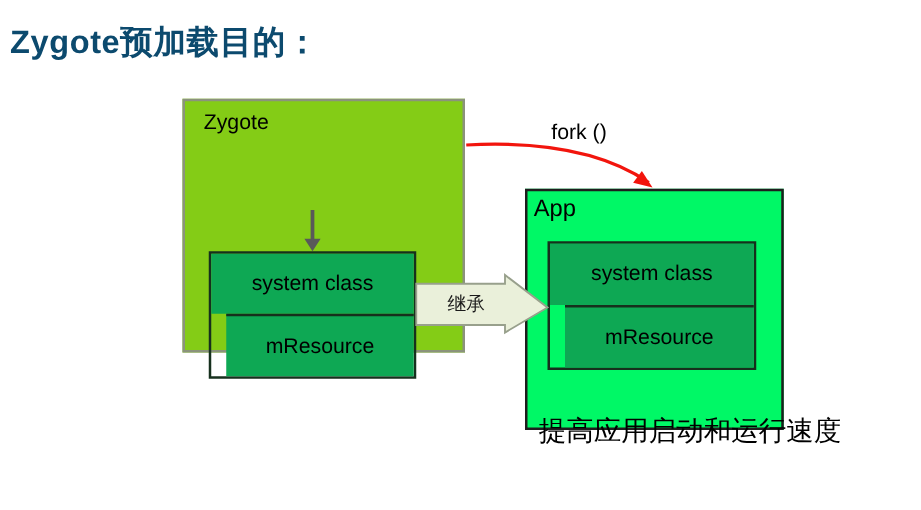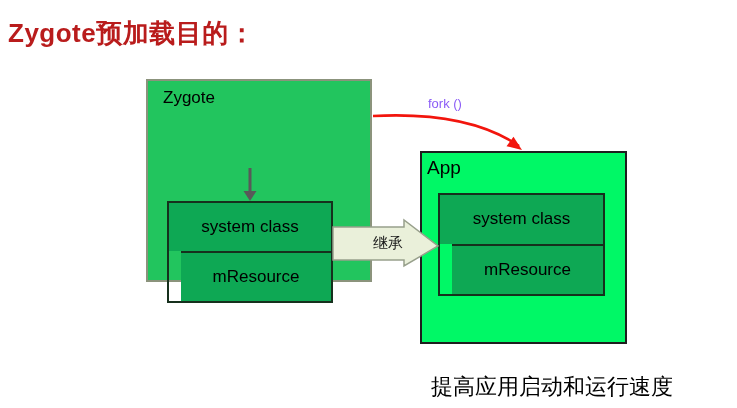--- a/index.html
+++ b/index.html
@@ -2,27 +2,27 @@
 <html><head>
 <meta charset="utf-8">
 <style>
   html,body { margin:0; padding:0; background:#ffffff; }
   .stage {
     position:relative; width:737px; height:408px; background:#ffffff;
     font-family:"Liberation Sans", sans-serif; overflow:hidden;
   }
   .title {
     position:absolute; left:8px; top:16px; margin:0;
-    font-size:26px; font-weight:bold; color:#b91c1c; letter-spacing:0.5px;
+    font-size:26px; font-weight:bold; color:#0c4a6e; letter-spacing:0.5px;
     white-space:nowrap;
   }
   
   .zygote-box {
     position:absolute; left:146px; top:79px; width:226px; height:203px;
-    background:#22c55e; border:2px solid #8b937c; box-sizing:border-box;
+    background:#84cc16; border:2px solid #8b937c; box-sizing:border-box;
   }
   .zygote-label {
     position:absolute; left:15px; top:7px; font-size:17px; color:#000000;
   }
   .preload-box {
     position:absolute; left:8px; top:33px; width:190px; height:52px;
     background:#85d24b; border:2px solid #3d4d26; box-sizing:border-box;
     display:flex; align-items:center; justify-content:center;
     font-size:18px; color:#000000;
   }
@@ -42,31 +42,30 @@
   .app-box {
     position:absolute; left:420px; top:151px; width:207px; height:193px;
     background:#00f866; border:2px solid #1e1e1e; box-sizing:border-box;
   }
   .app-label { position:absolute; left:5px; top:4px; font-size:19px; color:#000000; }
   .app-table { left:16px; top:40px; width:167px; height:103px; }
   
   .overlay { position:absolute; left:0; top:0; pointer-events:none; }
   
   .fork-label {
-    position:absolute; left:428px; top:96px; font-size:13px; color:#8b5cf6;
+    position:absolute; left:441px; top:96px; font-size:17px; color:#000000;
     white-space:nowrap;
   }
   .inherit-label {
-    position:absolute; left:358px; top:234px; width:60px; text-align:center;
+    position:absolute; left:358px; top:234px; width:60px; text-align:left;
     font-size:15px; color:#1a1a1a;
   }
   .caption {
     position:absolute; left:431px; top:330px; font-size:22px; color:#000000;
     white-space:nowrap;
-    margin-top:42px;
   }
 </style>
 </head>
 <body>
 
 <div class="stage">
 
   <h1 class="title">Zygote预加载目的：</h1>
 
   <div class="zygote-box">

